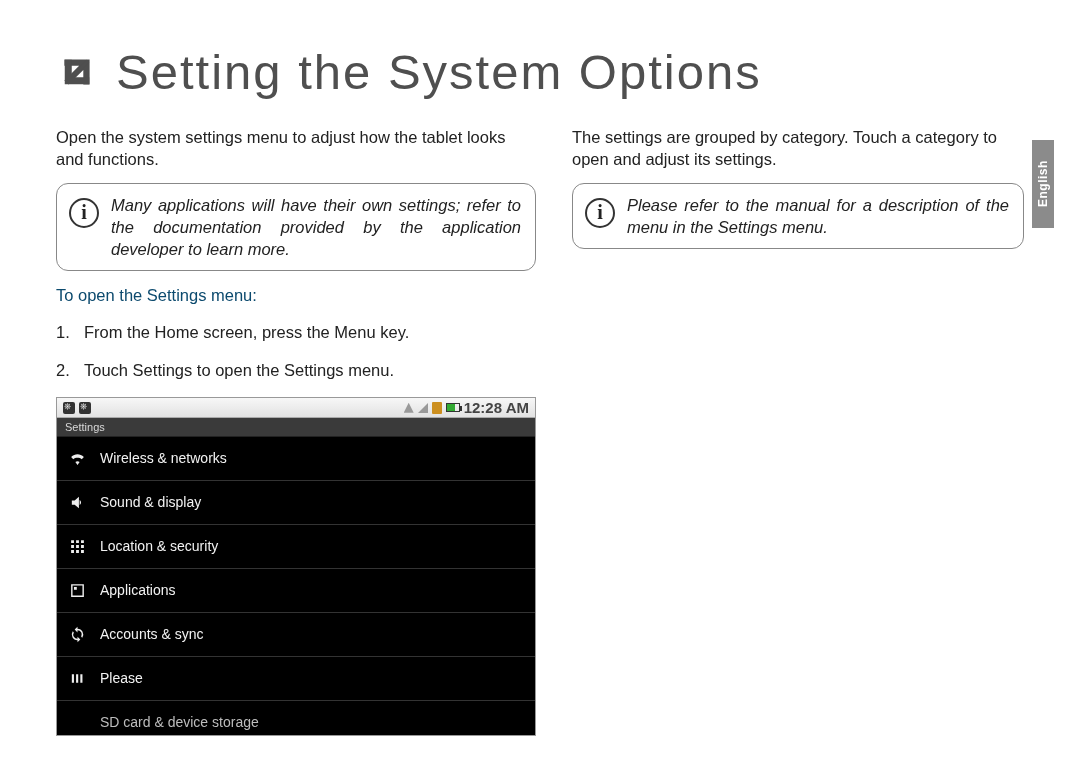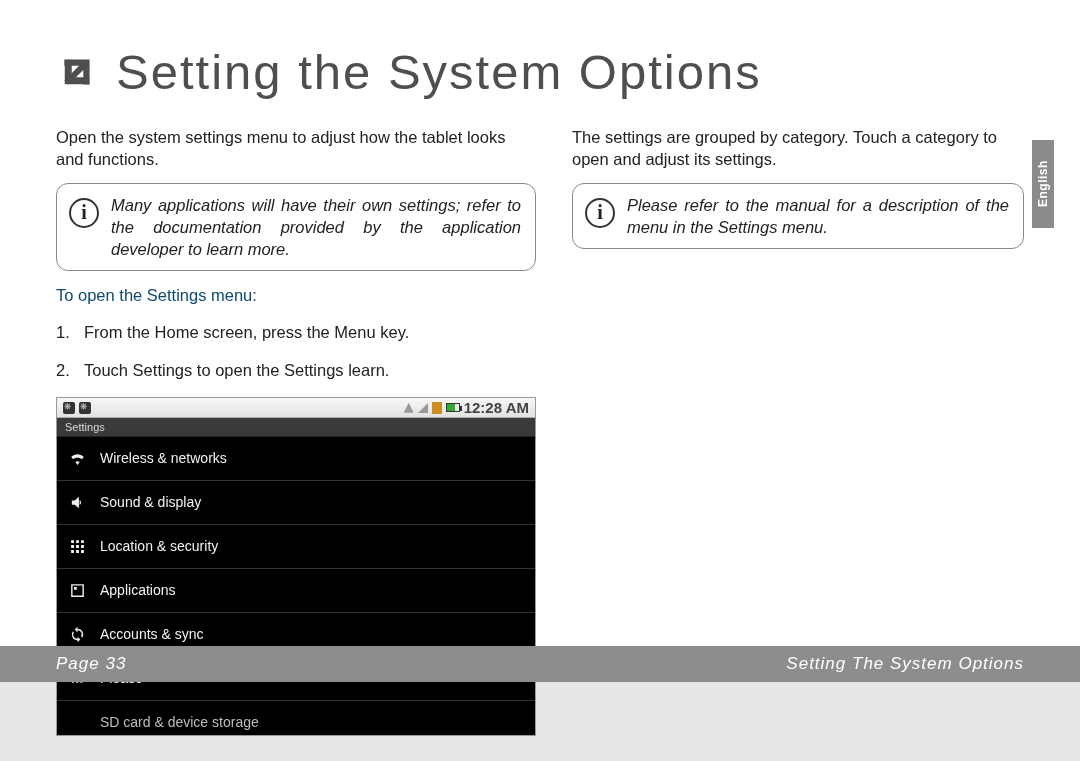--- a/index.html
+++ b/index.html
@@ -1,21 +1,21 @@
 <!DOCTYPE html>
 <html><head>
 <meta charset="utf-8">
 <style>
   * { box-sizing: border-box; margin: 0; padding: 0; }
   html, body { width: 1080px; height: 761px; font-family: Arial, Helvetica, sans-serif; background: #e6e6e6; overflow: hidden; }
 
   .page {
     position: relative;
     width: 1080px;
-    height: 682px;
+    height: 761px;
     background: #fff;
     padding: 40px 56px 0 56px;
   }
 
   .title-row {
     display: flex;
     align-items: center;
     gap: 18px;
     margin-bottom: 26px;
     margin-top: 4px;
@@ -186,21 +186,21 @@
       <p class="body-text">Open the system settings menu to adjust how the tablet looks and functions.</p>
 
       <div class="info-box">
         <div class="info-icon">i</div>
         <div class="info-text">Many applications will have their own settings; refer to the documentation provided by the ap­plication developer to learn more.</div>
       </div>
 
       <p class="list-intro">To open the Settings menu:</p>
       <ol class="steps">
         <li><span>From the Home screen, press the Menu key.</span></li>
-        <li><span>Touch Settings to open the Settings learn.</span></li>
+        <li><span>Touch Settings to open the Settings menu.</span></li>
       </ol>
 
       <div class="device-shot">
         <div class="statusbar">
           <div class="left">
             <span class="usb-chip"></span>
             <span class="usb-chip"></span>
           </div>
           <div class="right">
             <span class="wifi-dot"></span>
@@ -275,17 +275,13 @@
       <p class="body-text">The settings are grouped by category. Touch a category to open and adjust its settings.</p>
       <div class="info-box">
         <div class="info-icon">i</div>
         <div class="info-text">Please refer to the manual for a description of the menu in the Settings menu.</div>
       </div>
     </div>
   </div>
 
   <div class="lang-tab">English</div>
 
-  <div class="footer">
-    <span class="footer-left">Page 33</span>
-    <span class="footer-right">Setting The System Options</span>
-  </div>
 </div>
 
 </body></html>

